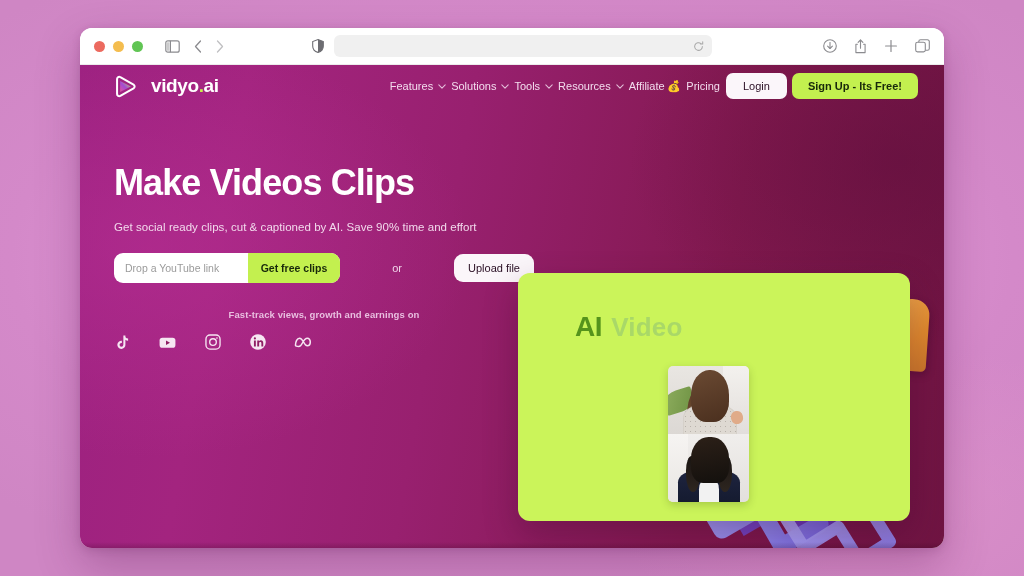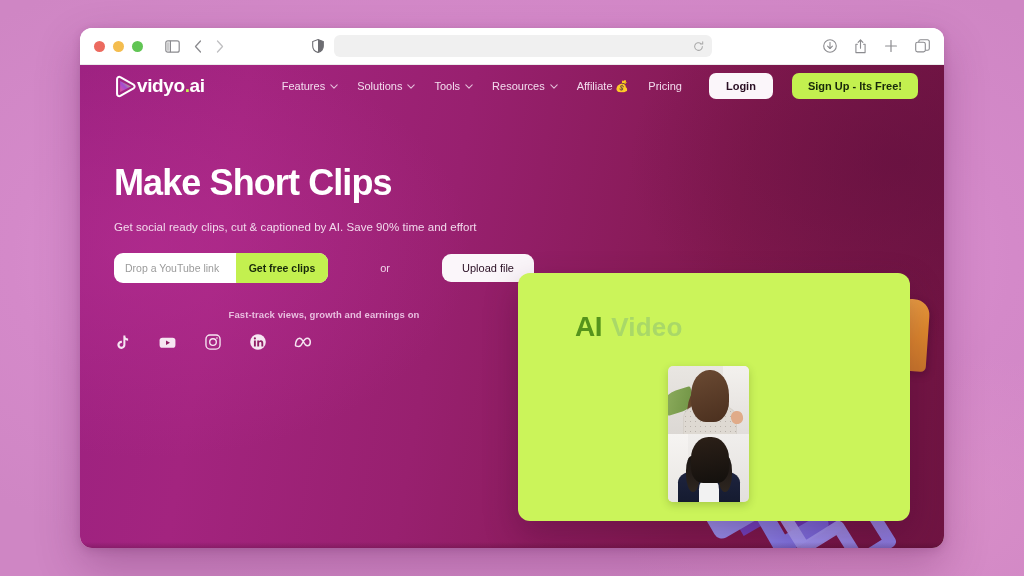--- a/index.html
+++ b/index.html
@@ -97,44 +97,44 @@
     pointer-events:none;
   }
 
   
   .nav {
     position: relative; z-index: 5;
     height: 42px;
     display: flex; align-items: center;
     padding: 0 26px 0 34px;
   }
-  .logo { display: flex; align-items: center; gap: 0; }
+  .logo { display: flex; align-items: center; gap: 14px; }
   .logo-mark { width: 23px; height: 23px; display:block; }
   .logo-text {
     font-size: 19px; font-weight: 700; color: #fff; letter-spacing: -0.4px;
   }
   .logo-dot { color: #c6f24e; }
 
   .nav-links {
     margin-left: auto;
-    display: flex; align-items: center; gap: 19px;
+    display: flex; align-items: center; gap: 5px;
   }
   .nav-link {
     font-size: 11px;
     color: #f3dcee;
     display: inline-flex; align-items: center; gap: 5px;
     white-space: nowrap;
     cursor: pointer;
   }
   .caret { width: 8px; height: 5px; display:block; opacity:.85; }
   .btn-login {
     background: #fbf6fa; color: #2a0f24;
-    font-size: 11px; font-weight: 700;
+    font-size: 11px; font-weight: 400;
     padding: 7px 17px; border-radius: 7px;
-    border: none; cursor: pointer; margin-left: 8px;
+    border: none; cursor: pointer; margin-left: 1px;
     font-family: inherit;
   }
   .btn-signup {
     background: #c3f04f; color: #18290b;
     font-size: 11px; font-weight: 600;
     padding: 7px 16px; border-radius: 7px;
     border: none; cursor: pointer; 
     font-family: inherit;
     white-space: nowrap;
   }
@@ -181,21 +181,21 @@
     font-size: 10.5px; font-weight: 700;
     border: none; height: 44px; padding: 0 13px;
     border-radius: 9px;
     cursor: pointer; font-family: inherit;
     white-space: nowrap;
   }
   .or { color: #f0d5ea; font-size: 11px; margin: 0 11px; }
   .btn-upload {
     background: #fbf6fa; color: #2a0f24;
     font-size: 11px; border: none;
-    height: 28px; padding: 0 20px;
+    height: 28px; padding: 0 14px;
     border-radius: 9px; cursor: pointer;
     font-family: inherit; white-space: nowrap;
   }
 
   .proof-text {
     margin-top: 26px;
     font-size: 9.5px; font-weight: 700;
     color: #e9bfe0;
     letter-spacing: 0.1px;
     text-align: center;
@@ -484,21 +484,21 @@
           <span>Pricing</span>
         </span>
         <button class="btn-login">Login</button>
         <button class="btn-signup">Sign Up - Its Free!</button>
       </div>
     </div>
 
     <div class="hero">
       <div class="hero-left">
         <h1 class="headline">
-          <span>Make Short Clips</span><br>
+          <span>Make Videos Clips</span><br>
         </h1>
         <p class="sub">Get social ready clips, cut &amp; captioned by AI. Save 90% time and effort</p>
 
         <div class="form-row">
           <div class="input-group">
             <input class="url-input" type="text" placeholder="Drop a YouTube link" style="">
             <button class="btn-getclips">Get free clips</button>
           </div>
           <span class="or">or</span>
           <button class="btn-upload">Upload file</button>

